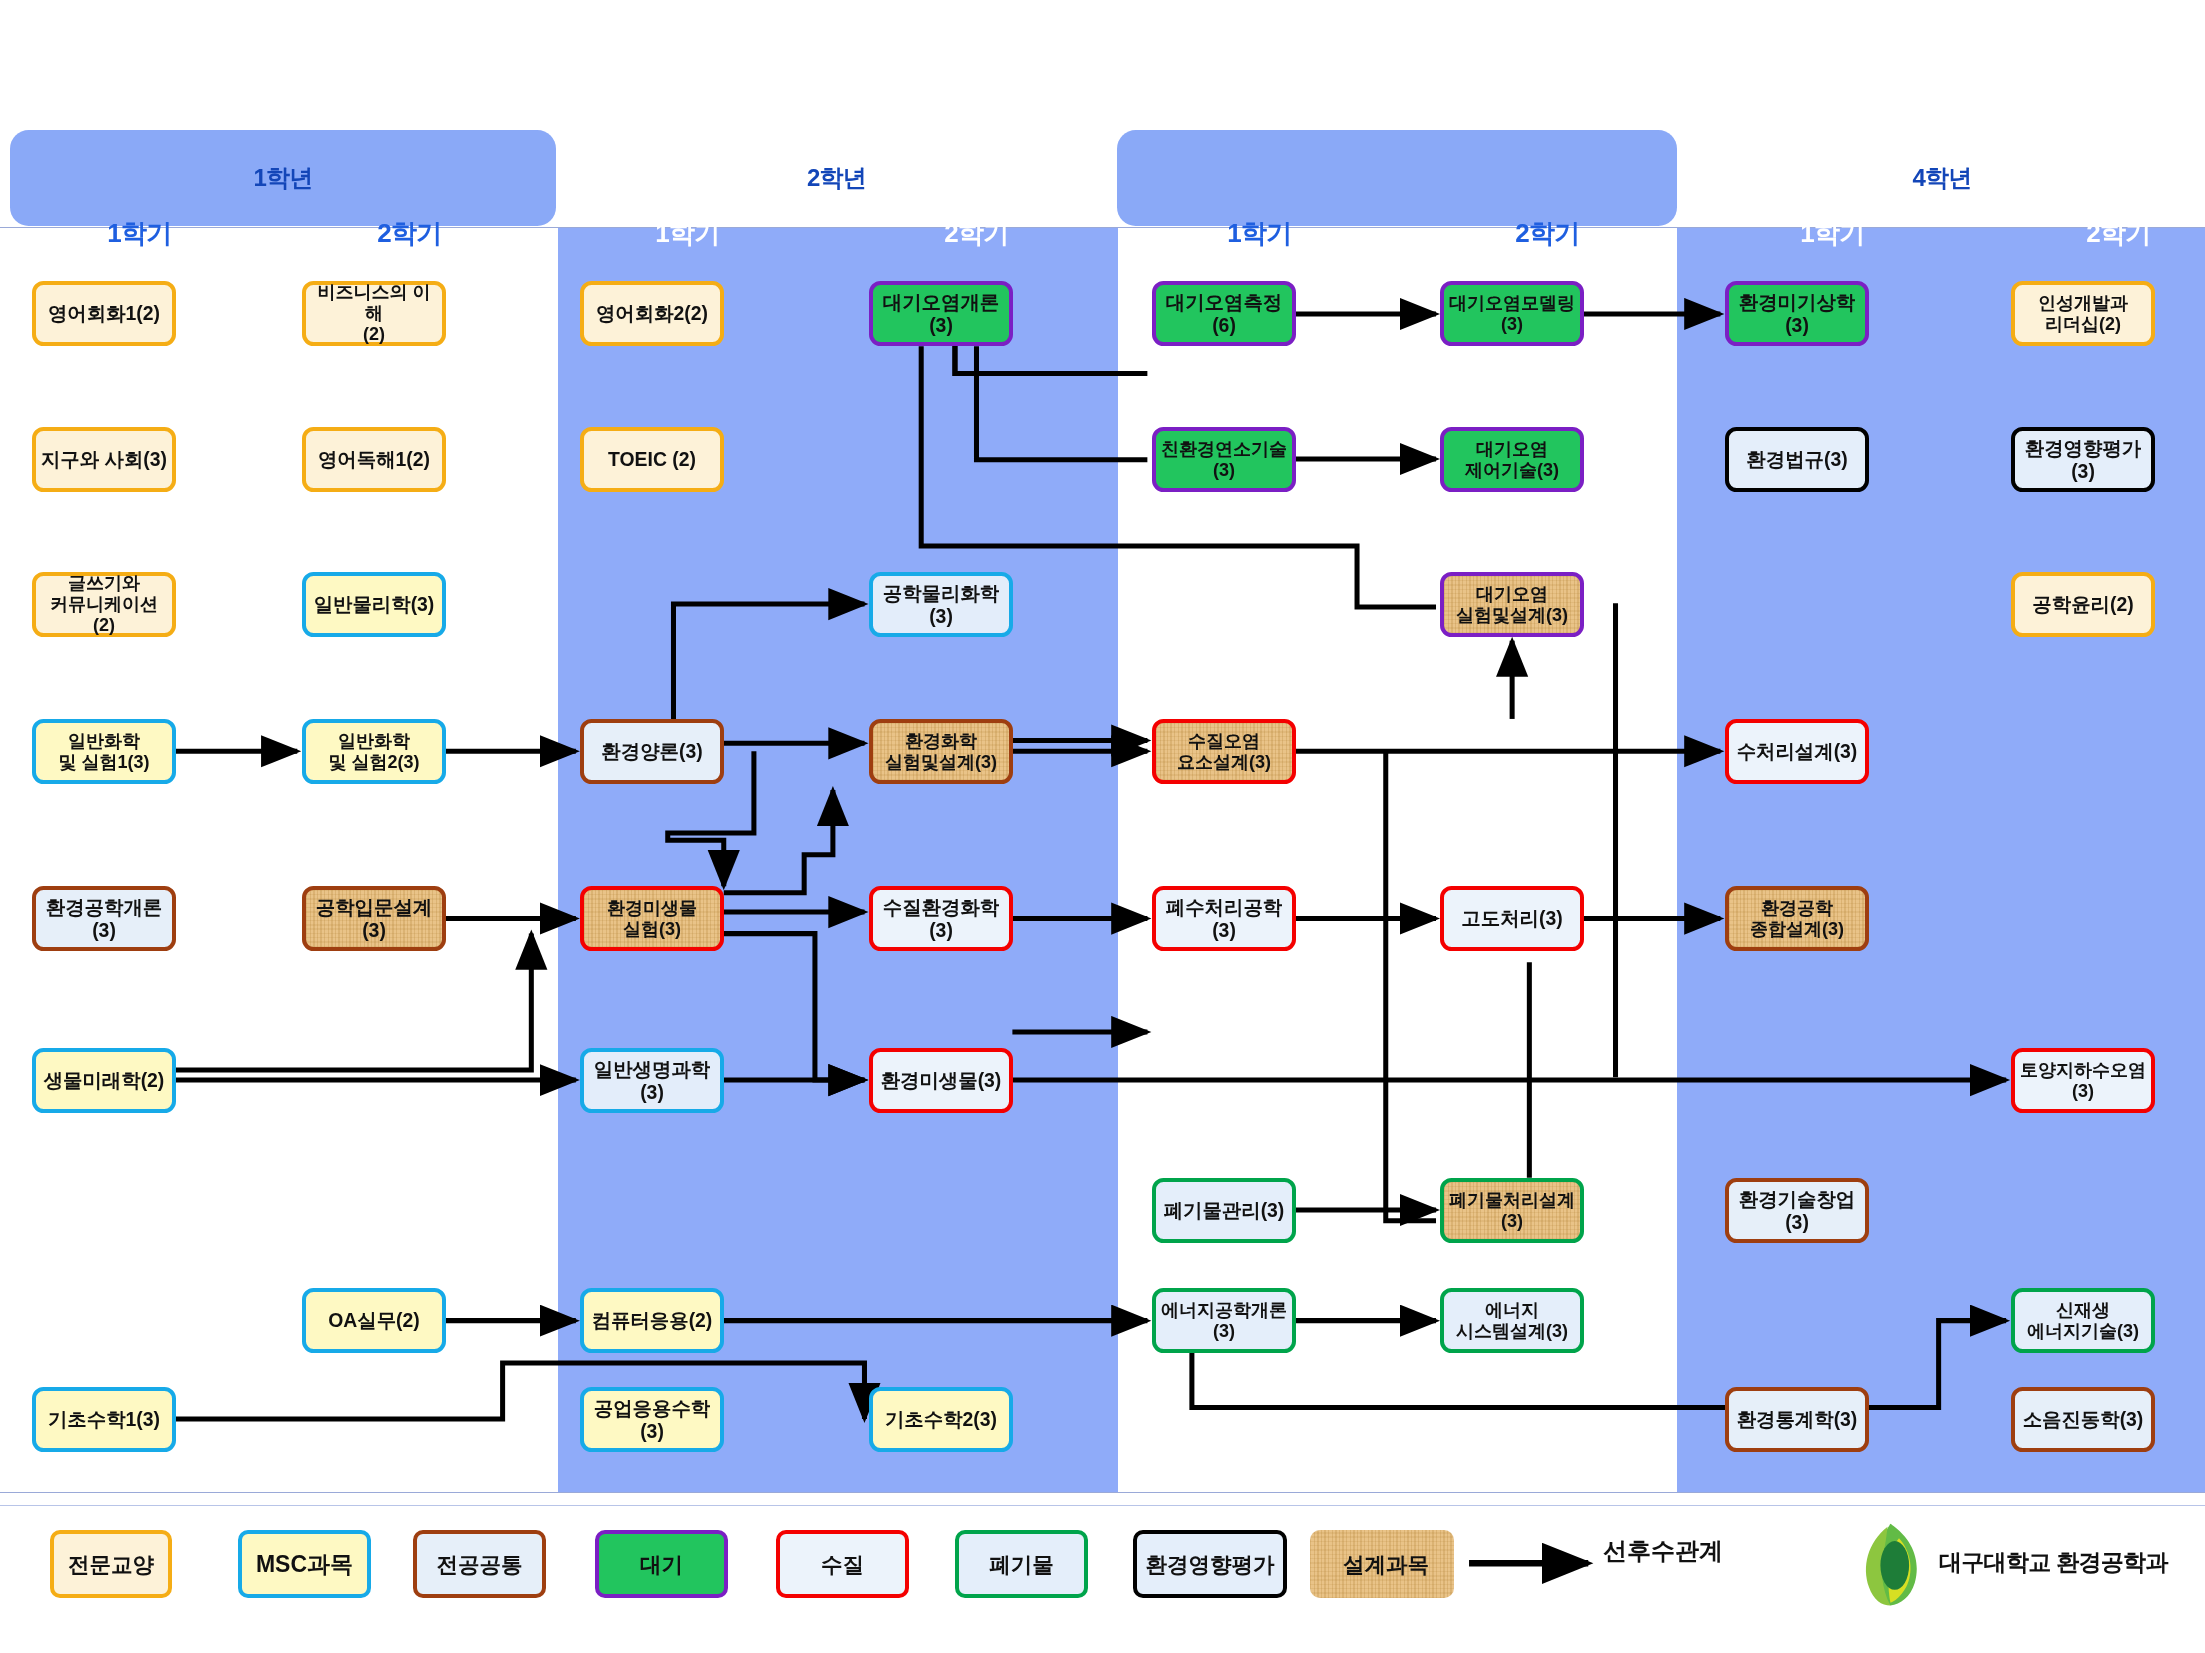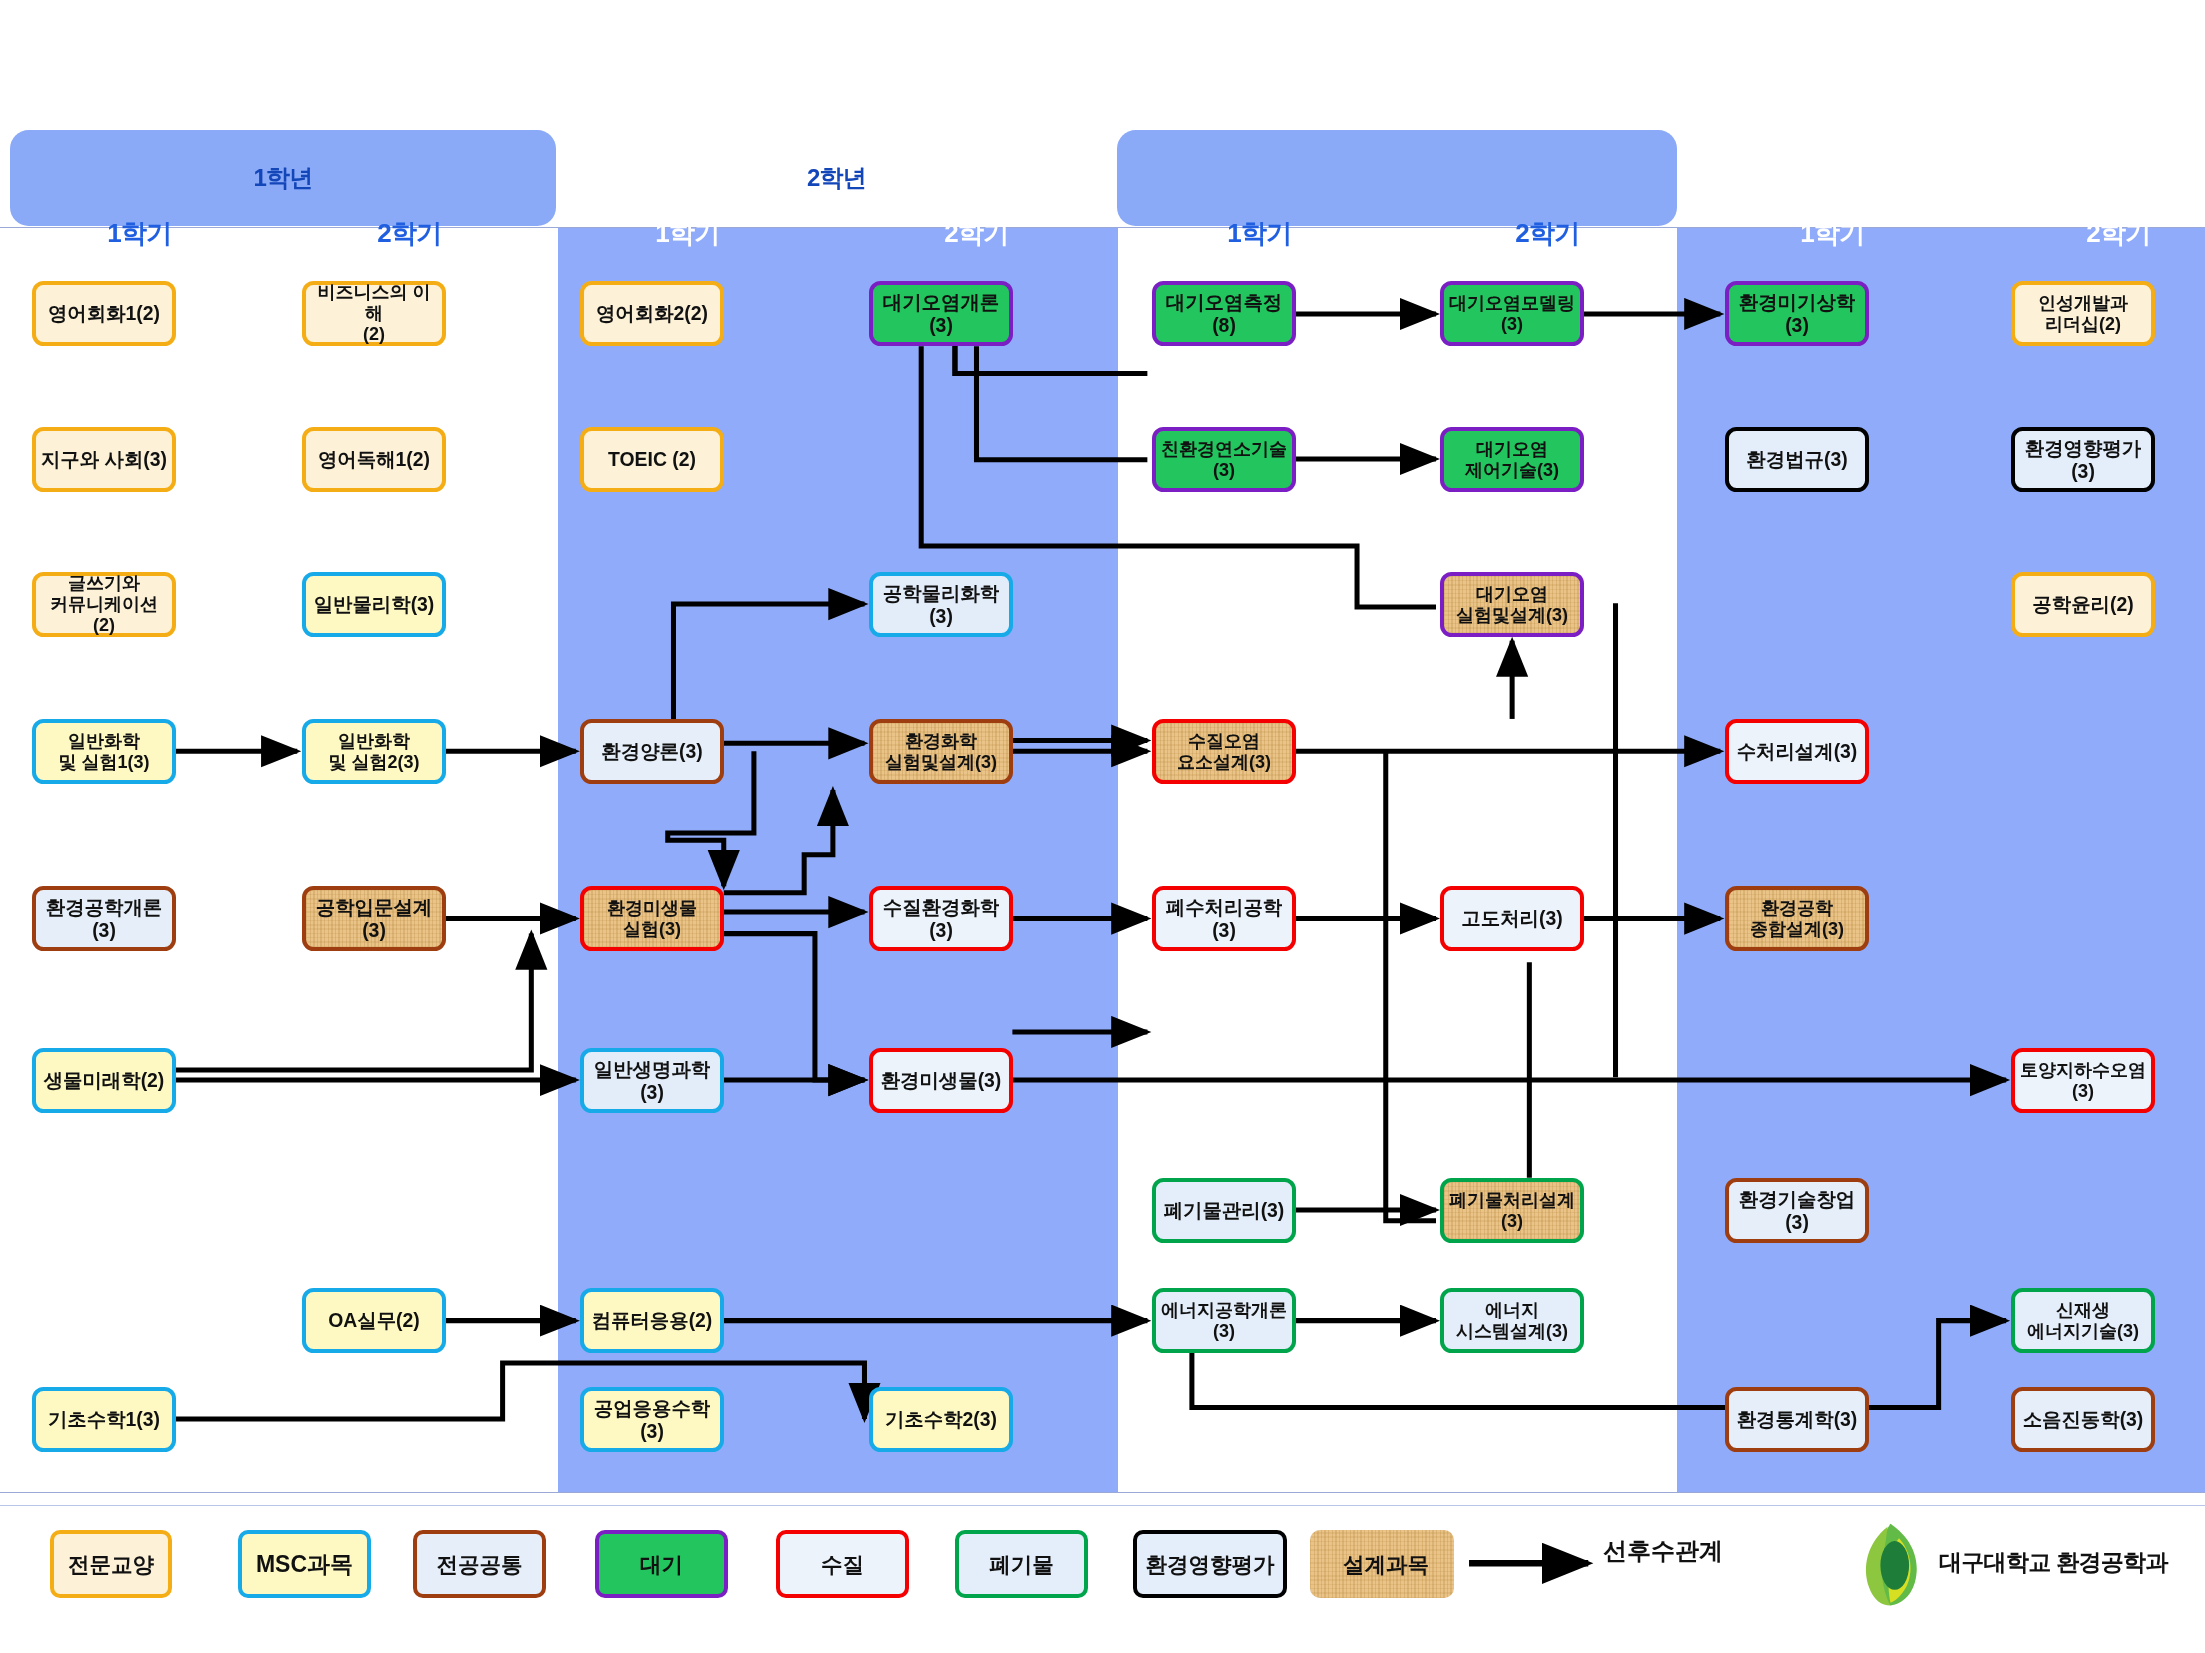--- a/index.html
+++ b/index.html
@@ -62,20 +62,21 @@
   <div class="col-shade" id="shade-y4" style="left:1677px;top:227px;width:528px;height:1265px;"></div>
 
   <div class="band band-y1"></div>
   <div class="band band-y3"></div>
 
   <div class="hairline" style="top:227px;"></div>
   <div class="hairline" style="top:1492px;"></div>
 
   <div class="yr-label" style="left:10px;width:546px;">1학년</div>
   <div class="yr-label" style="left:560px;width:553px;">2학년</div>
+  <div class="yr-label" style="left:1680px;width:524px;">4학년</div>
 
   <div class="sem-label" style="left:32px;width:215px;">1학기</div>
   <div class="sem-label" style="left:302px;width:215px;">2학기</div>
   <div class="sem-label onblue" style="left:580px;width:215px;">1학기</div>
   <div class="sem-label onblue" style="left:869px;width:215px;">2학기</div>
   <div class="sem-label" style="left:1152px;width:215px;">1학기</div>
   <div class="sem-label" style="left:1440px;width:215px;">2학기</div>
   <div class="sem-label onblue" style="left:1725px;width:215px;">1학기</div>
   <div class="sem-label onblue" style="left:2011px;width:215px;">2학기</div>
 
@@ -154,21 +155,21 @@
       <div class="box b-msc2" style="left: 580px; top: 1048px; width: 144px; height: 65px;">일반생명과학(3)</div>
       <div class="box b-msc" style="left: 580px; top: 1288px; width: 144px; height: 65px;">컴퓨터응용(2)</div>
       <div class="box b-msc" style="left: 580px; top: 1387px; width: 144px; height: 65px;">공업응용수학(3)</div>
       <div class="box b-air" style="left: 869px; top: 281px; width: 144px; height: 65px;">대기오염개론(3)</div>
       <div class="box b-msc2" style="left: 869px; top: 572px; width: 144px; height: 65px;">공학물리화학(3)</div>
       <div class="box b-common design" style="left: 869px; top: 719px; width: 144px; height: 65px; font-size: 18px;">환경화학
 실험및설계(3)</div>
       <div class="box b-water" style="left: 869px; top: 886px; width: 144px; height: 65px;">수질환경화학(3)</div>
       <div class="box b-water" style="left: 869px; top: 1048px; width: 144px; height: 65px;">환경미생물(3)</div>
       <div class="box b-msc" style="left: 869px; top: 1387px; width: 144px; height: 65px;">기초수학2(3)</div>
-      <div class="box b-air" style="left: 1152px; top: 281px; width: 144px; height: 65px;">대기오염측정(8)</div>
+      <div class="box b-air" style="left: 1152px; top: 281px; width: 144px; height: 65px;">대기오염측정(6)</div>
       <div class="box b-air" style="left: 1152px; top: 427px; width: 144px; height: 65px; font-size: 18px;">친환경연소기술
 (3)</div>
       <div class="box b-water design" style="left: 1152px; top: 719px; width: 144px; height: 65px; font-size: 18px;">수질오염
 요소설계(3)</div>
       <div class="box b-water" style="left: 1152px; top: 886px; width: 144px; height: 65px;">폐수처리공학(3)</div>
       <div class="box b-waste" style="left: 1152px; top: 1178px; width: 144px; height: 65px;">폐기물관리(3)</div>
       <div class="box b-waste" style="left: 1152px; top: 1288px; width: 144px; height: 65px; font-size: 18px;">에너지공학개론
 (3)</div>
       <div class="box b-air" style="left: 1440px; top: 281px; width: 144px; height: 65px; font-size: 18px;">대기오염모델링
 (3)</div>

